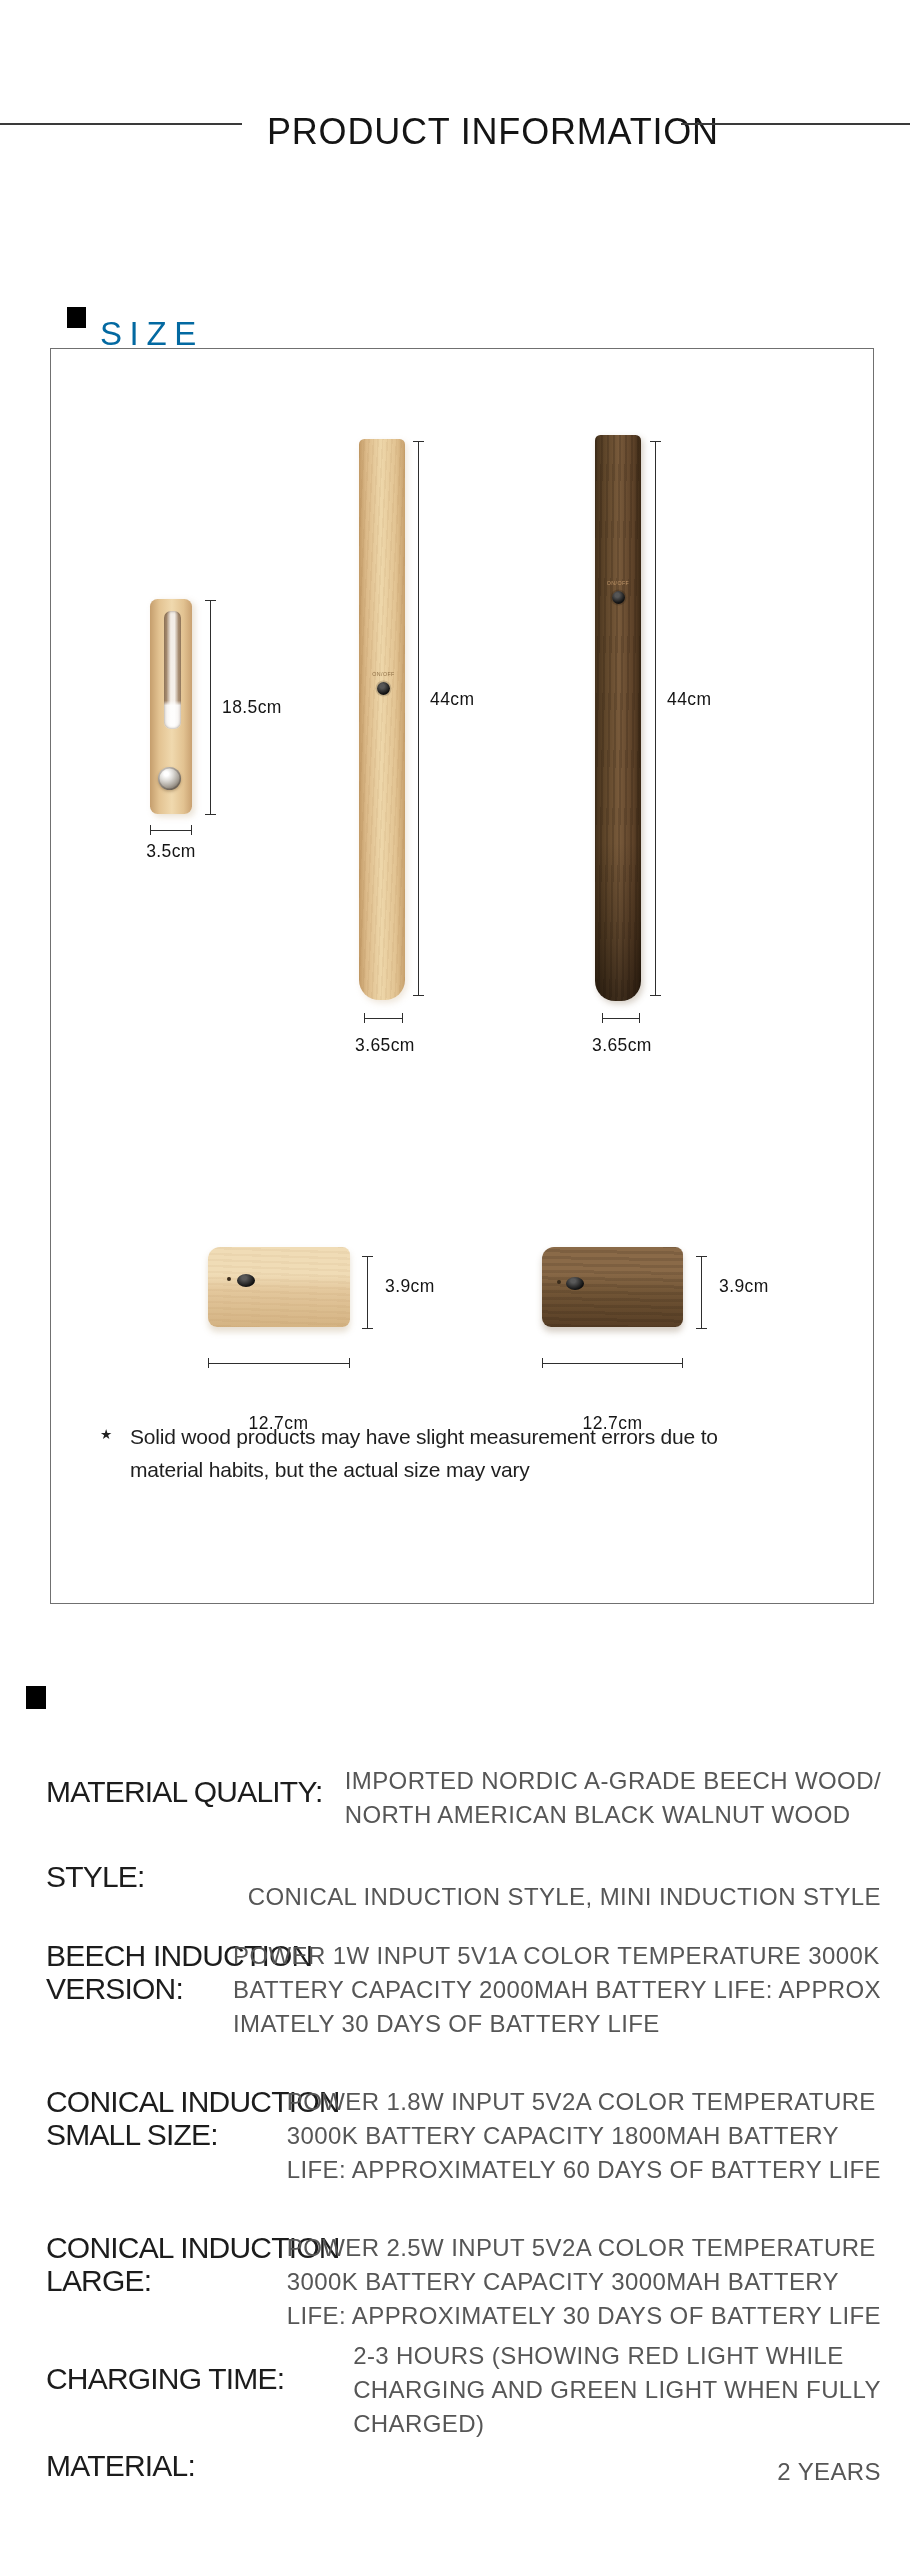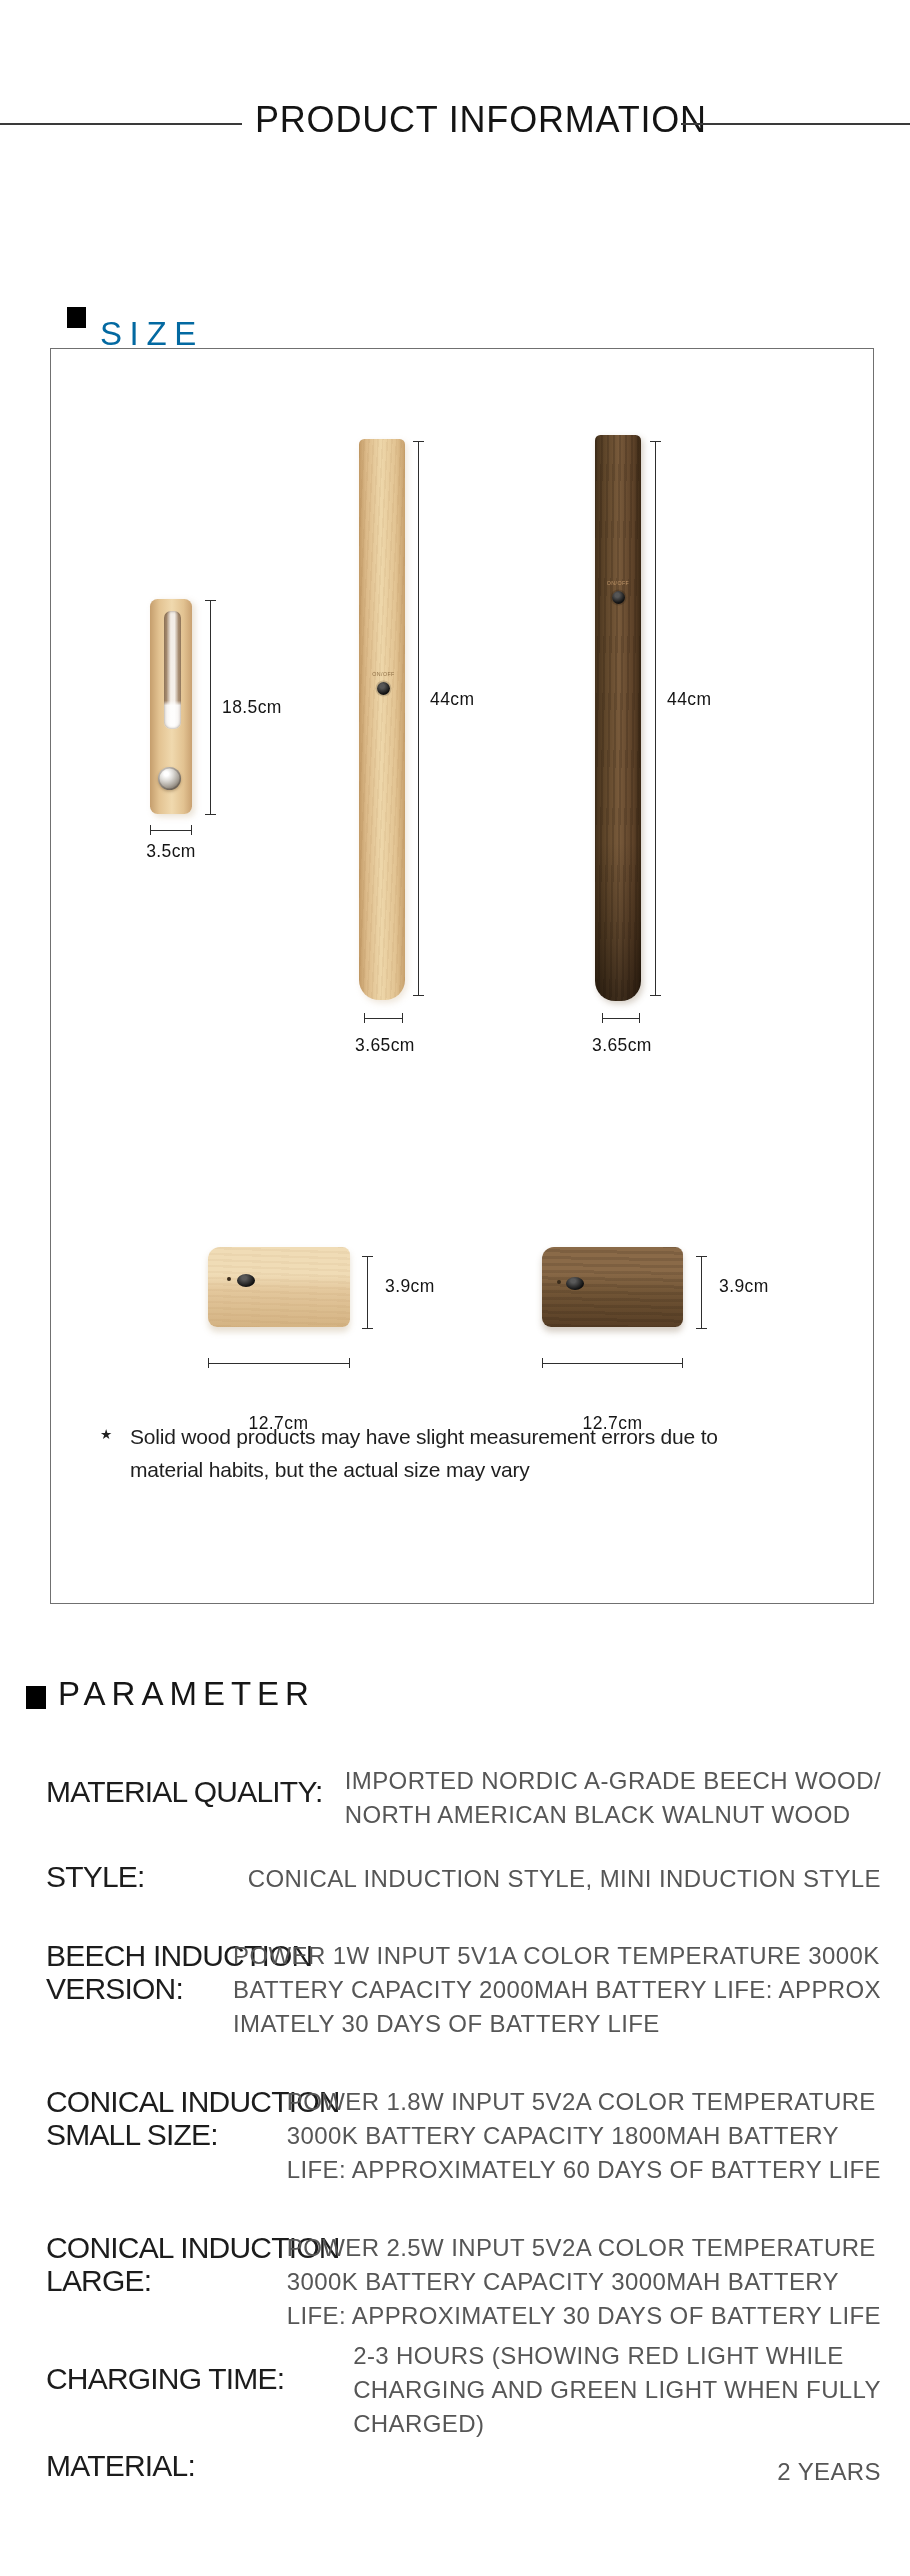--- a/index.html
+++ b/index.html
@@ -4,21 +4,21 @@
 <title>PRODUCT INFORMATION</title>
 <style>
   html,body{margin:0;padding:0;background:#ffffff;}
   .page{position:relative;width:911px;height:2576px;background:#ffffff;
         font-family:"Liberation Sans",sans-serif;overflow:hidden;}
 
   
   .rule{position:absolute;top:123px;height:2.3px;background:#3a3a3a;}
   .rule.left{left:0;width:242px;}
   .rule.right{left:681px;width:229px;}
-  .page-title{position:absolute;left:255px;top:99px;width:413px;margin:0;
+  .page-title{position:absolute;left:255px;top:99px;width:413px;margin:12px;
               font-size:36px;font-weight:300;letter-spacing:0.8px;color:#141414;
               text-align:center;white-space:nowrap;}
 
   
   .size-bullet{position:absolute;left:67px;top:307px;width:19px;height:21px;background:#000;}
   .size-heading{position:absolute;left:100px;top:297px;font-size:33px;font-weight:300;
                 letter-spacing:7.6px;color:#0369a1;margin-top:18px;}
 
   
   .size-box{position:absolute;left:50px;top:348px;width:822px;height:1254px;
@@ -92,21 +92,21 @@
   .param-bullet{position:absolute;left:26px;top:1686px;width:20px;height:23px;background:#000;}
   .param-heading{position:absolute;left:58px;top:1675px;font-size:33px;font-weight:300;
                  letter-spacing:6px;color:#151515;}
 
   .param-row{position:absolute;left:46px;right:30px;}
   .param-label{position:absolute;left:0;top:0;margin:0;font-size:30px;font-weight:300;
                letter-spacing:-0.8px;line-height:33px;color:#1c1c1c;white-space:pre-line;}
   .param-value{position:absolute;right:0;top:0;font-size:24px;letter-spacing:0.4px;
                line-height:34px;color:#565656;text-align:left;white-space:pre-line;}
   .row-1{top:1764px;} .row-1 .param-label{top:10.6px;}
-  .row-2{top:1860px;} .row-2 .param-value{top:2px;margin-left:16px;}
+  .row-2{top:1860px;} .row-2 .param-value{top:20px;margin-left:16px;}
   .row-3{top:1939px;}
   .row-4{top:2085px;}
   .row-5{top:2231px;}
   .row-6{top:2339px;} .row-6 .param-label{top:23px;}
   .row-7{top:2449px;} .row-7 .param-value{top:6px;}
 </style>
 </head>
 <body>
 
 <div class="page">
@@ -164,21 +164,20 @@
     <div class="dim" style="left:668px;top:927px;">3.9cm</div>
     <div class="hline" style="left:491px;top:1014px;width:141px;"></div>
     <div class="dim center" style="left:531px;top:1064px;width:61px;">12.7cm</div>
 
     <div class="note-star">★</div>
     <div class="note-text">Solid wood products may have slight measurement errors due to
 material habits, but the actual size may vary</div>
   </div>
 
   <div class="param-bullet"></div>
-  <div class="param-heading">PARAMETER</div>
 
   <div class="param-row row-1">
     <p class="param-label">MATERIAL QUALITY:</p>
     <div class="param-value">IMPORTED NORDIC A-GRADE BEECH WOOD/
 NORTH AMERICAN BLACK WALNUT WOOD</div>
   </div>
   <div class="param-row row-2">
     <p class="param-label">STYLE:</p>
     <div class="param-value">CONICAL INDUCTION STYLE, MINI INDUCTION STYLE</div>
   </div>

